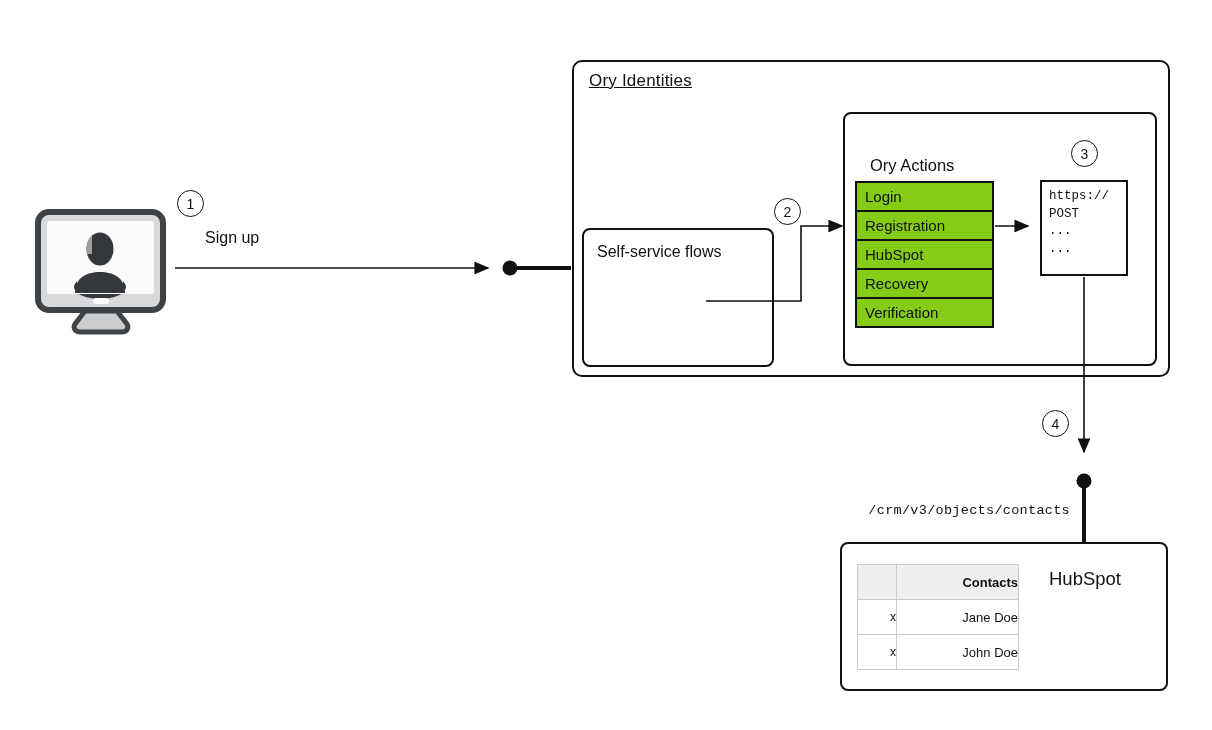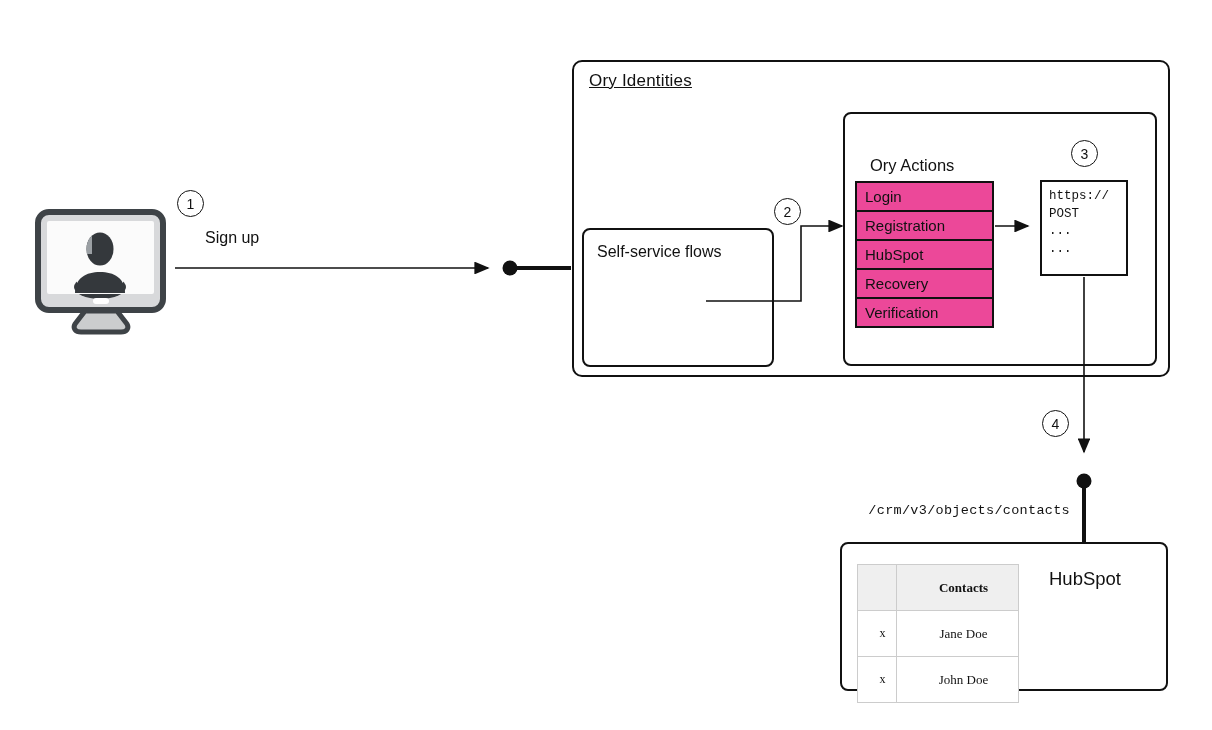--- a/index.html
+++ b/index.html
@@ -24,33 +24,33 @@
 
   .frame-title{font-size:17px;letter-spacing:.2px;text-decoration:underline;}
 
   
   .step-badge{position:absolute;width:27px;height:27px;border:1.5px solid var(--stroke);
     border-radius:50%;background:#ffffff;display:flex;align-items:center;justify-content:center;
     font-size:14px;z-index:30;}
 
   
   .flow-table{position:absolute;left:855px;top:181px;width:139px;z-index:5;}
-  .flow-row{height:31px;border:2px solid var(--stroke);background:#ec4899;
+  .flow-row{height:31px;border:2px solid var(--stroke);background:#84cc16;
     display:flex;align-items:center;padding-left:8px;font-size:15px;}
   .flow-row + .flow-row{margin-top:-2px;}
 
   
   .code-box{position:absolute;left:1040px;top:180px;width:88px;height:96px;
     border:2px solid var(--stroke);background:#ffffff;padding:6px 0 12px 7px;z-index:5;}
   .code-line{font-family:"Liberation Mono",monospace;font-size:12.5px;line-height:17.5px;white-space:pre;}
 
   
   .contacts-table{position:absolute;left:857px;top:564px;border-collapse:collapse;z-index:5;background:#fff;}
-  .contacts-table td,.contacts-table th{border:1px solid var(--table-border);height:46px;
-    text-align:center;vertical-align:middle;font-family:Liberation Serif, serif;}
+  .contacts-table td,.contacts-table th{border:1px solid var(--table-border);height:35px;
+    text-align:right;vertical-align:middle;}
   .contacts-table .col-mark{width:39px;padding-left:11px;font-size:12px;}
   .contacts-table .col-name{width:122px;padding-left:12px;font-size:13px;}
   .contacts-table thead th{background:var(--table-header-bg);font-size:12px;font-weight:bold;}
 
   
   .label{position:absolute;z-index:20;white-space:nowrap;}
   .mono{font-family:"Liberation Mono",monospace;}
 
   
   #wires{position:absolute;left:0;top:0;z-index:10;pointer-events:none;}

